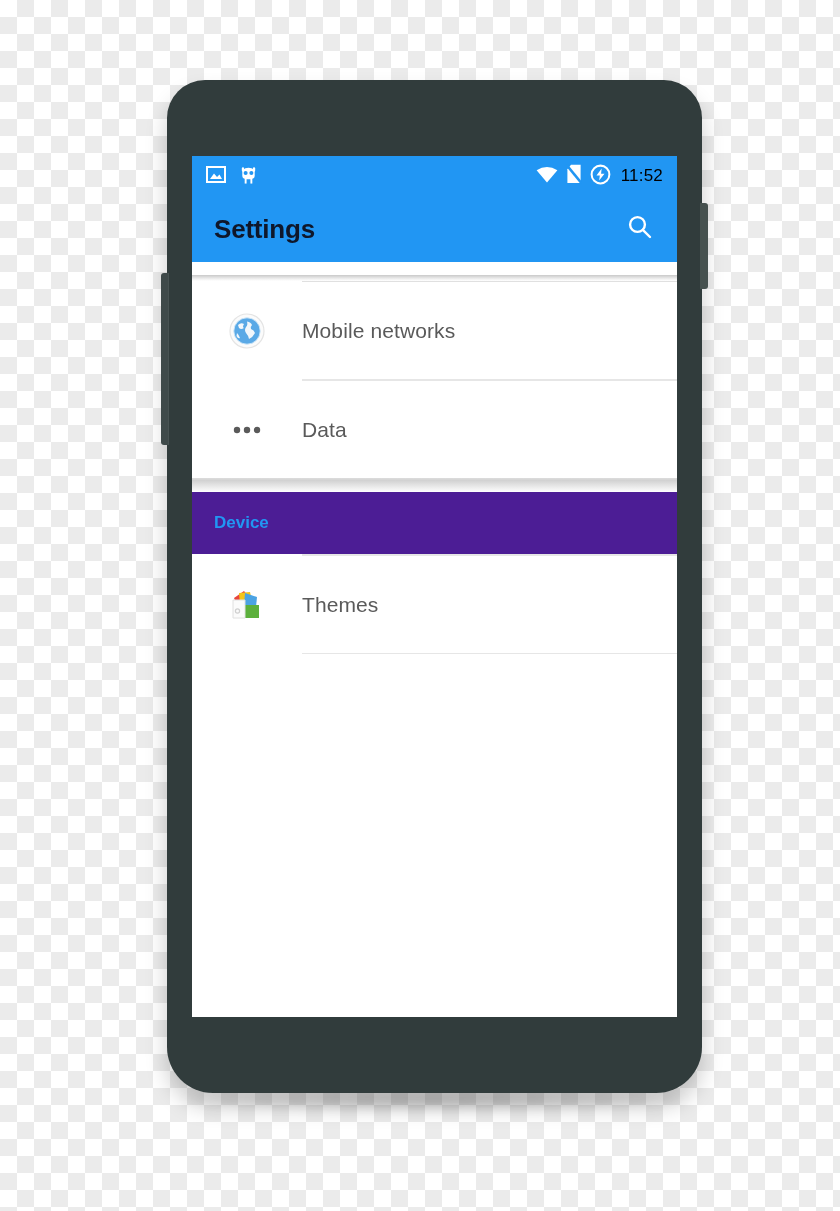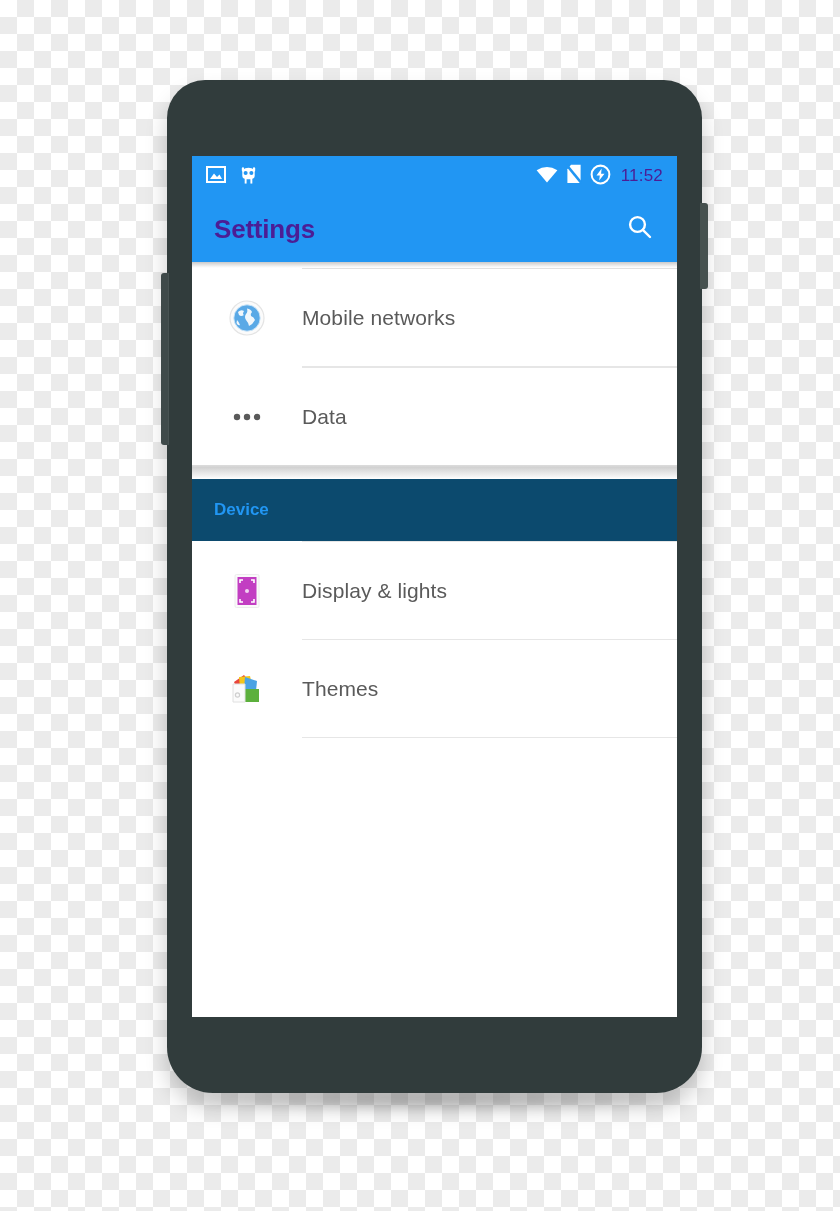--- a/index.html
+++ b/index.html
@@ -93,21 +93,21 @@
   }
 
   
   #status-bar {
     height: 40px;
     background: #2196f3;
     display: flex;
     align-items: center;
     padding: 0 14px;
     box-sizing: border-box;
-    color: #4c1d95;
+    color: #000000;
   }
   .status-left {
     display: flex;
     align-items: center;
     gap: 12px;
   }
   .status-right {
     margin-left: auto;
     display: flex;
     align-items: center;
@@ -123,40 +123,41 @@
   
   #app-bar {
     height: 66px;
     background: #2196f3;
     display: flex;
     align-items: center;
     padding: 0 20px 0 22px;
     box-sizing: border-box;
   }
   #app-title {
-    color: #4c1d95;
+    color: #0f172a;
     font-size: 26px;
     font-weight: 700;
     letter-spacing: -0.2px;
   }
   #search-button {
     margin-left: auto;
     width: 34px;
     height: 34px;
     display: flex;
     align-items: center;
     justify-content: center;
   }
 
   
   #settings-list {
     position: relative;
     background: #ffffff;
     height: 755px;
     overflow: hidden;
+    margin-top: 13px;
   }
   .scroll-shadow-top {
     height: 6px;
     background: linear-gradient(to bottom, #c9c9c9 0%, #e4e4e4 45%, #f7f7f7 80%, #ffffff 100%);
   }
   .partial-divider {
     height: 1px;
     margin-left: 110px;
     background: #e0e0e0;
   }
@@ -189,21 +190,21 @@
   .section-gap {
     height: 14px;
     background: linear-gradient(to bottom,
       #dcdcdc 0%, #d2d2d2 18%, #e6e6e6 55%, #f4f4f4 82%, #ffffff 100%);
   }
   .section-header {
     height: 62px;
     display: flex;
     align-items: center;
     padding-left: 22px;
-    background: #0c4a6e;
+    background: #4c1d95;
   }
   .section-title {
     color: #2196f3;
     font-size: 17px;
     font-weight: 700;
   }
 
   
   .icon-tile {
     width: 38px;
@@ -322,36 +323,20 @@
 
     <div class="section-gap"></div>
 
     <div>
       <div class="section-header">
         <span class="section-title">Device</span>
       </div>
 
       <div class="item-divider"></div>
 
-      <div class="list-item">
-        <span class="item-icon">
-          <span class="icon-tile">
-            <svg width="38" height="38" viewBox="0 0 38 38">
-              <rect x="7" y="2.5" width="24" height="33" rx="1.5" fill="#fafafa" stroke="#ececec" stroke-width="1"></rect>
-              <rect x="9.5" y="5" width="19" height="28" fill="#c23ec2"></rect>
-              <path d="M12 11 L12 8 L15 8" fill="none" stroke="#fff" stroke-width="1.6"></path>
-              <path d="M26 11 L26 8 L23 8" fill="none" stroke="#fff" stroke-width="1.6"></path>
-              <path d="M12 27 L12 30 L15 30" fill="none" stroke="#fff" stroke-width="1.6"></path>
-              <path d="M26 27 L26 30 L23 30" fill="none" stroke="#fff" stroke-width="1.6"></path>
-              <circle cx="19" cy="19" r="2" fill="#f0d3f0"></circle>
-            </svg>
-          </span>
-        </span>
-        <span class="item-label">Display &amp; lights</span>
-      </div>
       <div class="item-divider"></div>
 
       <div class="list-item">
         <span class="item-icon">
           <span class="icon-tile">
             <svg width="38" height="38" viewBox="0 0 38 38">
               <path d="M6 12 L16 5 L21 11 L9 19 Z" fill="#e8453c"></path>
               <path d="M11 7 L22 6 L24 15 L12 18 Z" fill="#f5c518"></path>
               <path d="M17 7 L29 11 L28 21 L16 19 Z" fill="#4ba3e3"></path>
               <rect x="17" y="19" width="14" height="13" fill="#5cb03c"></rect>

